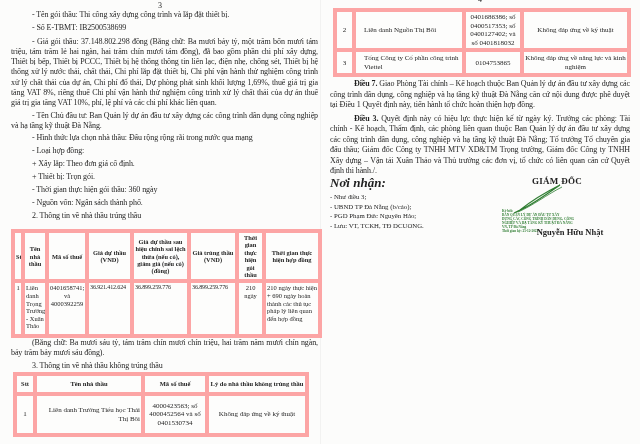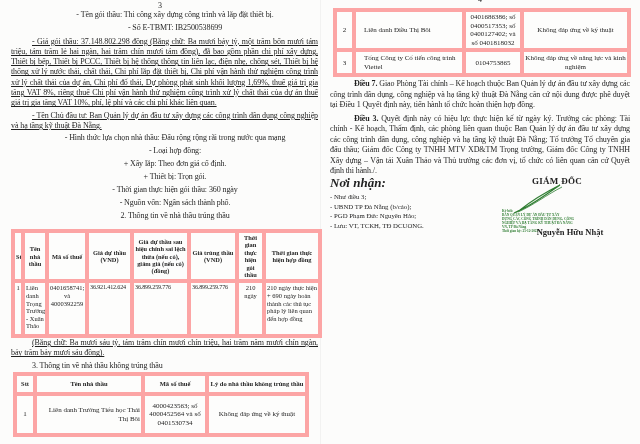--- a/index.html
+++ b/index.html
@@ -14,23 +14,23 @@
   .seam { position:absolute; left:320px; top:0; width:1px; height:444px; background:rgba(0,0,0,0.04); }
   .page { position:absolute; top:0; width:320px; height:444px; }
   .page-left  { left:0; }
   .page-right { left:320px; }
 
   .page-num { position:absolute; top:1px; left:0; width:320px; text-align:center; font-size:8px; }
   .page-num.clipped { top:-5px; }
 
   
   .pl-body { position:absolute; left:11px; top:10px; width:307px; }
-  .pl-body p { font-size:8px; line-height:10.3px; letter-spacing:-0.1px;text-align:center; }
+  .pl-body p { font-size:8px; line-height:10.3px; letter-spacing:-0.1px; }
   p.ln   { text-indent:21px; margin-bottom:3px; }
-  p.para { text-indent:21px; text-align:justify; margin-bottom:2px;text-decoration:underline; }
+  p.para { text-indent:21px; text-align:justify; margin-bottom:2px; }
   p.list { text-indent:21px; margin-bottom:2.6px; }
 
   
   table { border-collapse:collapse; table-layout:fixed; background:#fdfdfc; }
   th, td { border:4px solid #fca5a5; font-size:6.5px; line-height:7.6px; padding:1px 1px; overflow:hidden; }
   th { font-weight:bold; text-align:center; vertical-align:middle; }
 
   .winner-table { position:absolute; left:11px; top:229px; width:307px; }
   .winner-table th { font-size:6.4px; line-height:7.4px; }
   .winner-table td { vertical-align:top; }
@@ -166,27 +166,27 @@
     <table class="loser-cont-table">
       <colgroup>
         <col style="width:19px">
           <col style="width:110px">
           <col style="width:58px">
           <col style="width:107px">
       </colgroup>
       <tbody>
           <tr class="r2">
         <td>2</td>
-        <td class="c-name">Liên danh Điều Thị Bôi</td>
+        <td class="c-name">Liên danh Nguồn Thị Bôi</td>
         <td>0401686386; số 0400517353; số 0400127402; và số 0401818032</td>
         <td>Không đáp ứng về kỹ thuật</td>
       </tr>
       <tr class="r3">
         <td>3</td>
-        <td class="c-name">Tổng Công ty Cổ tiến công trình Viettel</td>
+        <td class="c-name">Tổng Công ty Cổ phần công trình Viettel</td>
         <td>0104753865</td>
         <td>Không đáp ứng về năng lực và kinh nghiệm</td>
       </tr>
     </tbody>
       </table>
 
     <div class="pr-body">
       <p><b>Điều 7.</b><span> Giao Phòng Tài chính – Kế hoạch thuộc Ban Quản lý dự án đầu tư xây dựng các công trình dân dụng, công nghiệp và hạ tầng kỹ thuật Đà Nẵng căn cứ nội dung được phê duyệt tại Điều 1 Quyết định này, tiến hành tổ chức hoàn thiện hợp đồng.</span></p>
       <p><b>Điều 3.</b><span> Quyết định này có hiệu lực thực hiện kể từ ngày ký. Trưởng các phòng: Tài chính - Kế hoạch, Thẩm định, các phòng liên quan thuộc Ban Quản lý dự án đầu tư xây dựng các công trình dân dụng, công nghiệp và hạ tầng kỹ thuật Đà Nẵng; Tổ trưởng Tổ chuyên gia đấu thầu; Giám đốc Công ty TNHH MTV XD&amp;TM Trọng trường, Giám đốc Công ty TNHH Xây dựng – Vận tải Xuân Thảo và Thủ trưởng các đơn vị, tổ chức có liên quan căn cứ Quyết định thi hành./.</span></p>
     </div>

